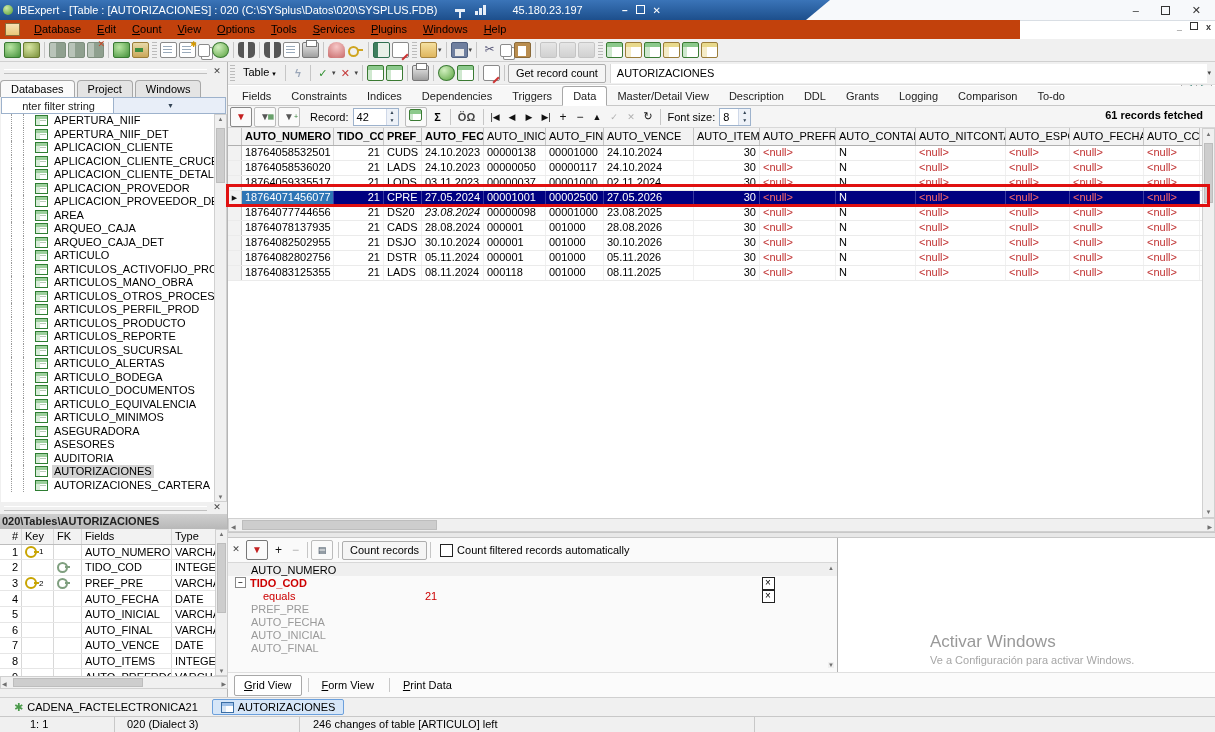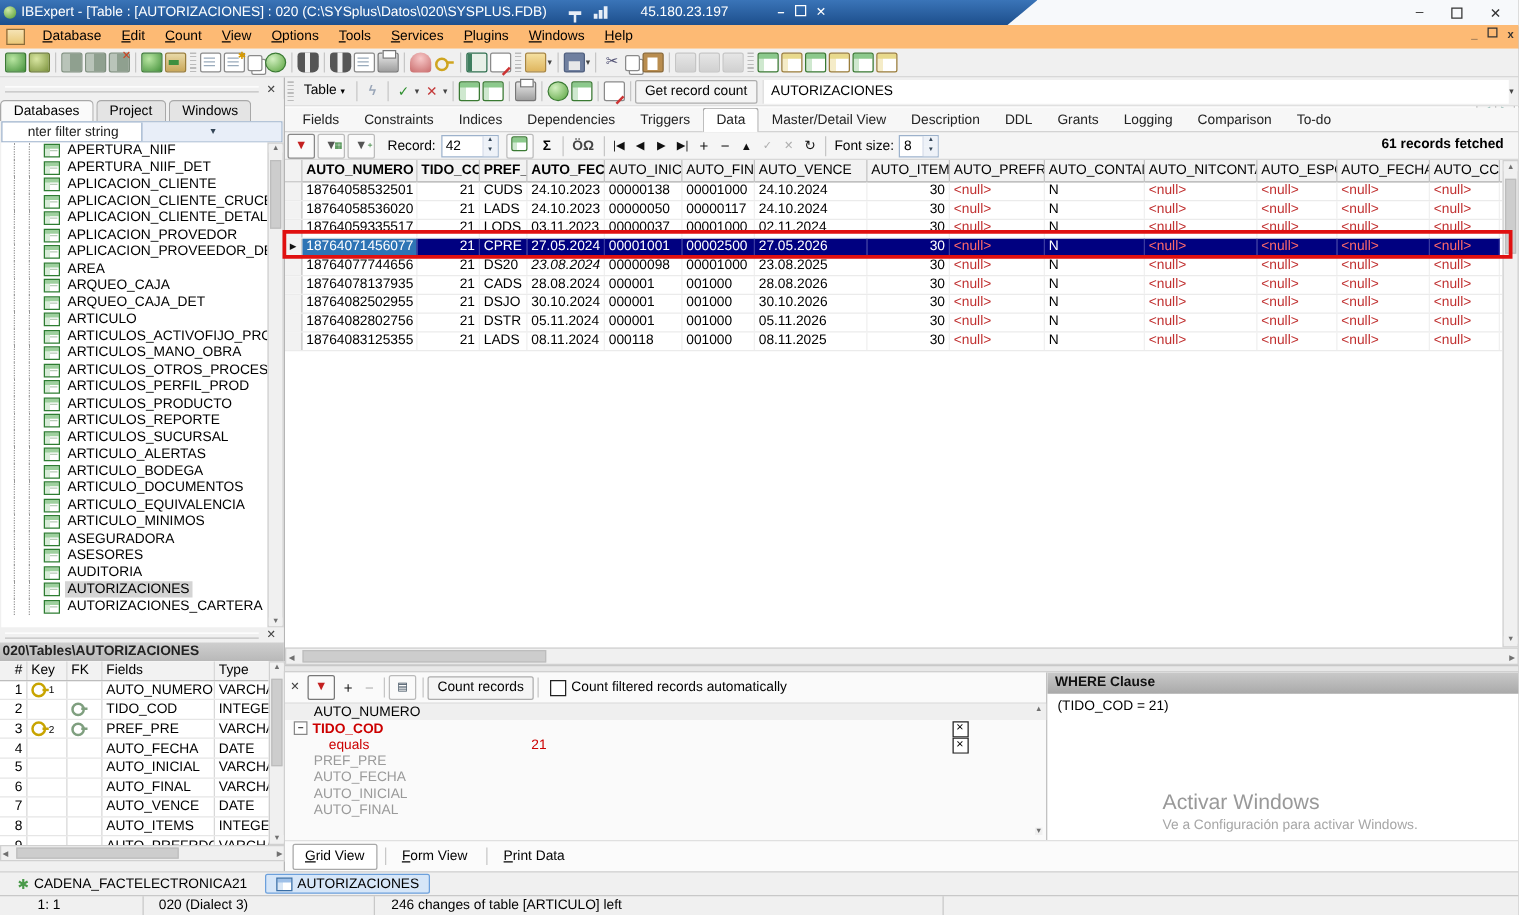--- a/index.html
+++ b/index.html
@@ -15,21 +15,21 @@
   .pin{width:10px;height:3px;background:#e7eef7;position:relative;margin:0 10px 0 18px;flex:none;}
   .pin::after{content:"";position:absolute;left:4px;top:3px;width:2px;height:6px;background:#e7eef7;}
   .sig{display:flex;align-items:flex-end;gap:1px;height:10px;margin-right:26px;flex:none;}
   .sig i{display:block;width:3px;background:#e7eef7;}
   .sig i:nth-child(1){height:4px}.sig i:nth-child(2){height:7px}.sig i:nth-child(3){height:10px}
   #rdpip{flex:none;margin-right:34px;}
   .rdpbtn{flex:none;width:16px;text-align:center;font-size:10px;font-weight:bold;color:#fff;cursor:default;}
   .boxglyph{display:inline-block;width:7px;height:7px;border:1px solid currentColor;}
   #wincontrols{right:0;top:0;width:130px;height:20px;display:flex;align-items:center;justify-content:flex-end;gap:22px;padding-right:14px;color:#333;}
   
-  #menubar{left:0;top:20px;width:1215px;height:19px;background:#fdba74;display:flex;align-items:center;}
+  #menubar{left:0;top:20px;width:1020px;height:19px;background:#c2410c;display:flex;align-items:center;}
   #menuicon{width:13px;height:11px;border:1px solid #8a6d3b;background:linear-gradient(#f6e3b4,#e9c978);margin:0 6px 0 5px;flex:none;}
   .menu-item{padding:0 8px;line-height:19px;cursor:default;}
   .uline::first-letter{text-decoration:underline;}
   #mdictrl{position:absolute;right:4px;top:22px;display:flex;gap:8px;color:#333;font-size:9px;font-weight:bold;}
   
   #toolbar{left:0;top:39px;width:1215px;height:23px;background:#f0f0f0;border-bottom:1px solid #d0d0d0;display:flex;align-items:center;padding-left:3px;box-sizing:border-box;}
   .tsep{width:1px;height:16px;background:#c6c6c6;margin:0 3px;flex:none;}
   .tbi{width:17px;height:16px;margin:0 1px;flex:none;border-radius:2px;position:relative;}
   .i-db{background:radial-gradient(circle at 35% 30%,#b9e6a2,#44913b);border:1px solid #3a7a33;box-sizing:border-box;}
   .i-db2{background:radial-gradient(circle at 35% 30%,#d9e6a2,#7a913b);border:1px solid #6a7a33;box-sizing:border-box;}
@@ -876,24 +876,20 @@
           </div>
           <div class="flcell flc1" style="border: none;"></div>
           <div class="flcell flc2" style="border: none;"></div>
           <div class="flcell flc3" style="border: none;"></div>
           <div class="flcell flc4" style="border: none;"></div>
         </div>
       </div>
     <span class="sb-btn" style="right:3px;top:27px;position:absolute">▲</span>
     <span class="sb-btn" style="right:3px;bottom:4px;position:absolute">▼</span>
   </div>
-  <div id="wherepanel" class="abs">
-    <div id="wherehead">WHERE Clause</div>
-    <div id="whereclause">(TIDO_COD = 21)</div>
-  </div>
 
   <div id="viewtabs" class="abs">
       <div class="vtab uline active">Grid View</div>
       <div class="vsep"></div>
       <div class="vtab uline">Form View</div>
       <div class="vsep"></div>
       <div class="vtab uline">Print Data</div>
     </div>
 
   <div id="wintabs" class="abs">

